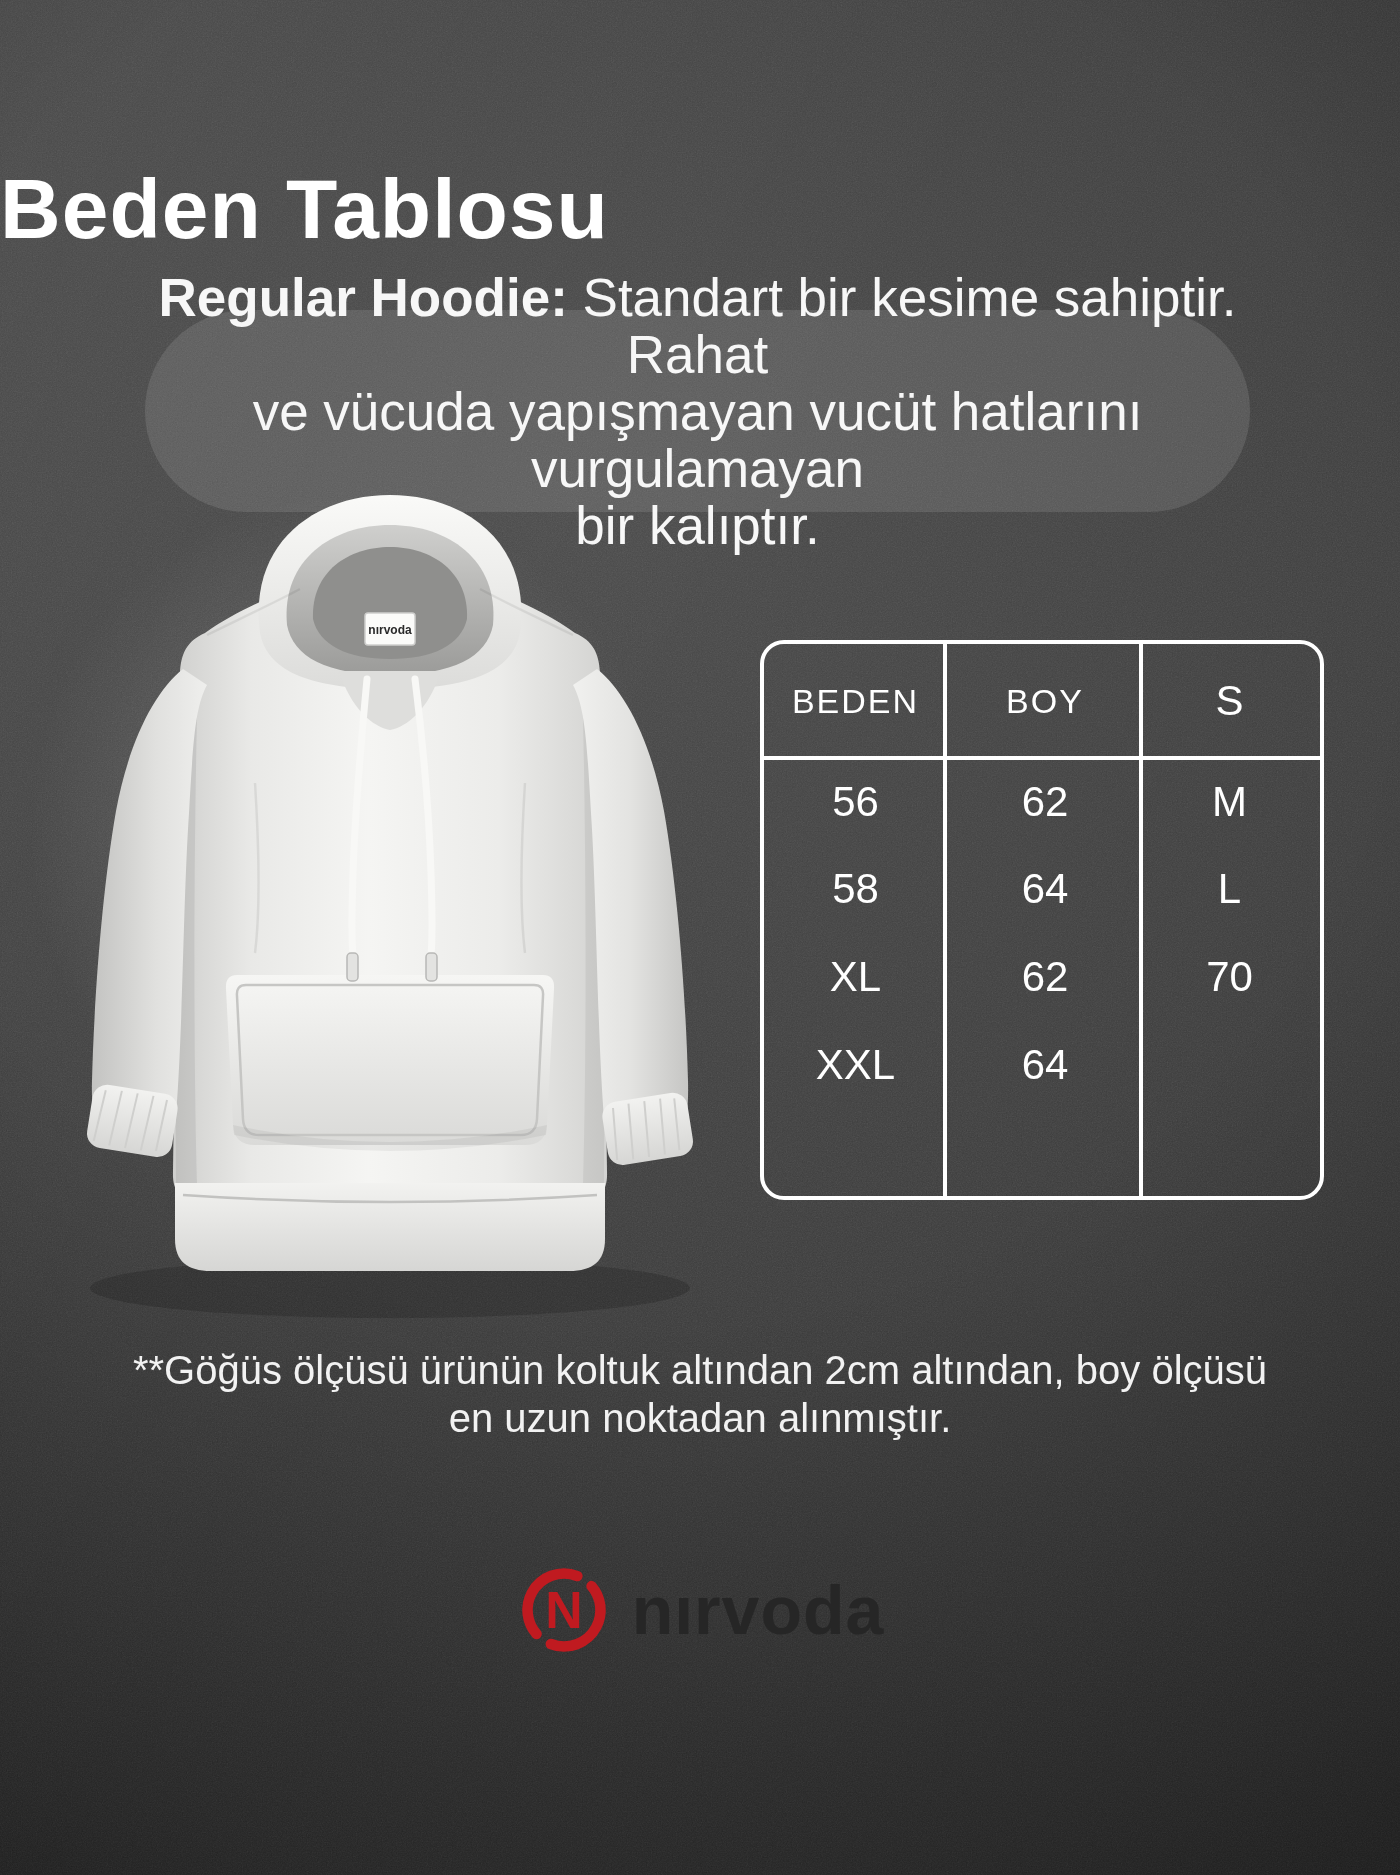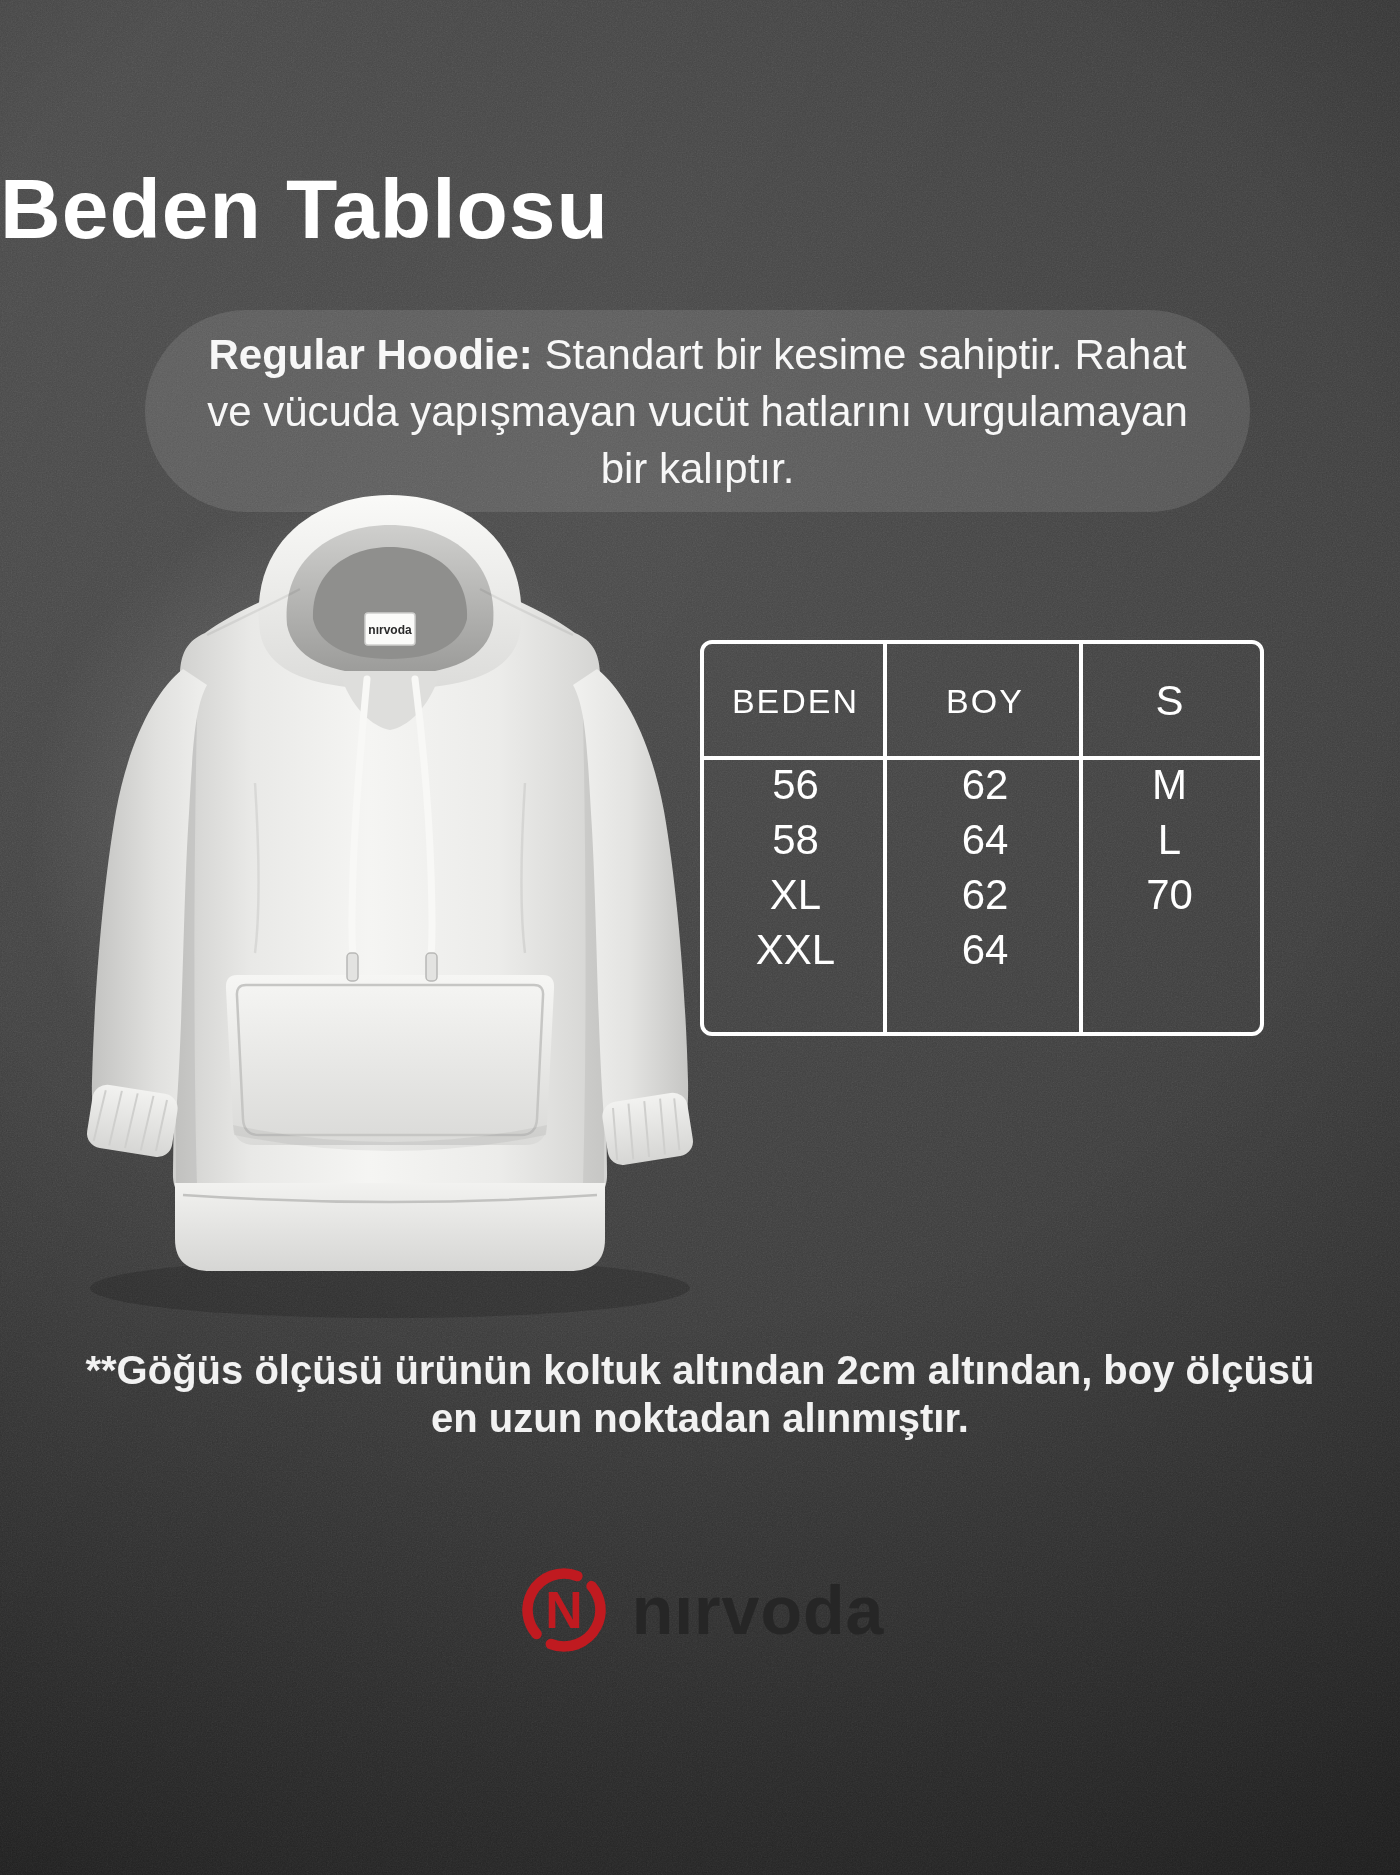--- a/index.html
+++ b/index.html
@@ -16,50 +16,50 @@
 
   .page-title{
     position:absolute;left:0;top:163px;width:100%;text-align:left;
     font-size:84px;font-weight:700;letter-spacing:1px;line-height:1.1;color:#ffffff;
   }
 
   .desc-pill{
     position:absolute;left:145px;top:310px;width:1105px;height:202px;
     background:rgba(255,255,255,0.11);border-radius:101px;
     display:flex;flex-direction:column;justify-content:center;align-items:center;
-    text-align:center;font-size:42px;line-height:57px;color:#f7f7f7;
+    text-align:center;font-size:53px;line-height:57px;color:#f7f7f7;
   }
   .desc-pill .bold{font-weight:700;}
 
   .hoodie-glow{
     position:absolute;left:-60px;top:420px;width:880px;height:980px;
     background:radial-gradient(48% 46% at 46% 42%, rgba(255,255,255,0.14) 0%, rgba(255,255,255,0.05) 55%, rgba(255,255,255,0) 75%);
   }
   .hoodie-wrap{position:absolute;left:55px;top:483px;width:670px;height:840px;}
 
   .size-table{
-    position:absolute;left:700px;top:640px;width:564px;height:396px;
-    border:4px solid #ffffff;border-radius:12px;box-sizing:border-box;
+    position:absolute;left:760px;top:640px;width:564px;height:560px;
+    border:4px solid #ffffff;border-radius:24px;box-sizing:border-box;
   }
   .size-table .col-div{position:absolute;top:0;bottom:0;width:4px;background:#ffffff;}
   .size-table .col-div-1{left:179px;}
   .size-table .col-div-2{left:375px;}
   .size-table .header-sep{position:absolute;left:0;right:0;top:112px;height:4px;background:#ffffff;}
   .t-grid{
     position:absolute;inset:0;display:grid;
     grid-template-columns:183px 196px 173px;
     grid-template-rows:114px repeat(5, 1fr);
   }
   .t-cell{display:flex;align-items:center;justify-content:center;color:#ffffff;}
   .t-head{font-size:34px;letter-spacing:2px;font-weight:400;}
   .t-val{font-size:42px;font-weight:400;}
 
   .footnote{
     position:absolute;left:0;top:1346px;width:100%;text-align:center;
-    font-size:40px;line-height:48px;color:#f2f2f2;font-weight:700;
+    font-size:40px;line-height:48px;color:#f2f2f2;font-weight:400;
   }
 
   .brand{
     position:absolute;left:0;top:1562px;width:100%;
     display:flex;justify-content:center;align-items:center;gap:20px;
   }
   .brand-icon{width:96px;height:96px;flex:0 0 auto;}
   .brand-word{font-size:68px;font-weight:700;letter-spacing:1px;color:#262626;}
 </style>
 </head>

